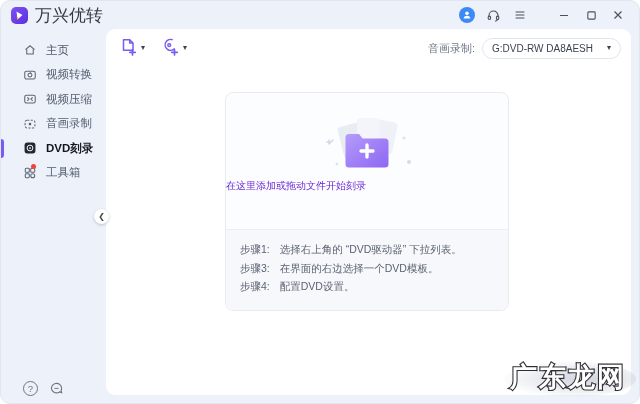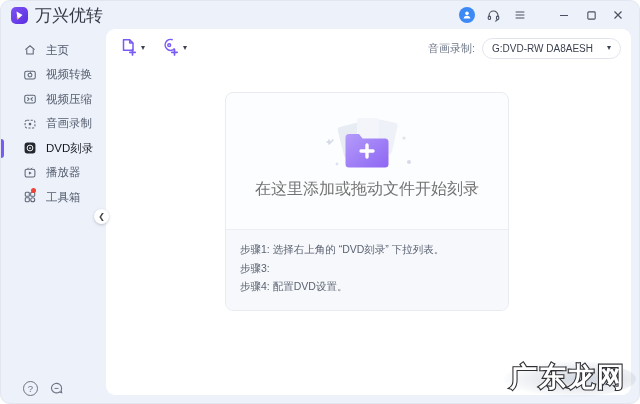--- a/index.html
+++ b/index.html
@@ -16,21 +16,21 @@
   .tb-btn{width:18px;height:18px;display:flex;align-items:center;justify-content:center;cursor:pointer;}
   .avatar{width:16px;height:16px;border-radius:50%;background:#3d8af7;display:flex;align-items:center;justify-content:center;}
   .winctl{color:#5a6170;}
   .sep{width:8px;}
   
   .sidebar{position:absolute;top:28px;left:0;width:105px;bottom:0;}
   .nav{position:absolute;top:9px;left:0;right:4px;}
   .nav-item{position:relative;height:24.5px;display:flex;align-items:center;padding-left:22px;cursor:pointer;}
   .nav-item .nicon{width:14px;height:14px;margin-right:9px;display:flex;align-items:center;justify-content:center;}
   .nav-item .nlabel{font-size:11.5px;color:#535c6e;white-space:nowrap;}
-  .nav-item.selected .nlabel{color:#14161c;font-weight:normal;}
+  .nav-item.selected .nlabel{color:#14161c;font-weight:bold;}
   .nav-item.selected::before{content:"";position:absolute;left:0;top:3px;bottom:3px;width:3px;
     background:#7a5af5;border-radius:0 3px 3px 0;}
   .badge-dot{position:absolute;width:5px;height:5px;border-radius:50%;background:#f04438;left:30px;top:3px;}
   .collapse-btn{position:absolute;left:93px;top:180px;width:15px;height:15px;border-radius:50%;
     background:#fff;box-shadow:0 1px 3px rgba(40,50,80,.25);display:flex;align-items:center;
     justify-content:center;font-size:8px;color:#444;cursor:pointer;z-index:5;}
   .side-bottom{position:absolute;bottom:7px;left:22px;display:flex;gap:11px;}
   .round-help{width:15px;height:15px;border-radius:50%;border:1.2px solid #6c7484;color:#6c7484;
     font-size:9.5px;display:flex;align-items:center;justify-content:center;cursor:pointer;}
   
@@ -41,25 +41,25 @@
   .toolbar-right{margin-left:auto;display:flex;align-items:center;gap:7px;}
   .burn-label{font-size:11px;color:#717a8a;}
   .drive-select{height:21px;border:1px solid #e2e4ec;border-radius:11px;background:#fff;
     display:flex;align-items:center;padding:0 9px;gap:14px;cursor:pointer;}
   .drive-value{font-size:10px;color:#3c4250;white-space:nowrap;}
   
   .dropzone{position:absolute;left:119px;top:63px;width:284px;height:219px;border:1px solid #e9ebf1;
     border-radius:8px;background:#fcfdfe;overflow:hidden;}
   .dz-top{height:108px;position:relative;cursor:pointer;}
   .illus{position:absolute;left:50%;top:23px;transform:translateX(-50%);width:120px;height:56px;}
-  .dz-msg{position:absolute;left:0;right:0;top:86px;text-align:center;font-size:16px;color:#737373;}
+  .dz-msg{position:absolute;left:0;right:0;top:86px;text-align:left;font-size:10px;color:#6d28d9;}
   .dz-steps{position:absolute;top:136px;left:0;right:0;bottom:0;background:#f6f8fb;
     border-top:1px solid #eceef4;padding:10px 0 0 14px;}
   .step{font-size:10.5px;color:#5b6372;line-height:18.5px;white-space:nowrap;display:flex;align-items:center;}
-  .step .pfx{margin-right:3px;}
+  .step .pfx{margin-right:10px;}
   .step .inline-ic{margin:0 4px;display:inline-flex;align-items:center;}
   .step2{height:26px;}
   
   .watermark{position:absolute;right:13px;bottom:8px;z-index:9;font-size:27px;font-weight:bold;
     color:#fff;letter-spacing:2px;-webkit-text-stroke:2.2px #2e2e33;paint-order:stroke fill;
     font-family:Liberation Sans, sans-serif;}
   .watermark::before{content:"";position:absolute;left:-6px;right:-10px;top:2px;bottom:-2px;z-index:-1;
     background:radial-gradient(ellipse at 60% 50%,rgba(150,160,180,.45),rgba(150,160,180,0) 75%);
     border-radius:50%;}
 </style>
@@ -156,30 +156,20 @@
       </div>
       <div class="nav-item selected">
         <span class="nicon">
             <svg viewBox="0 0 16 16">
               <rect x="1.8" y="1.8" width="12.4" height="12.4" rx="3" fill="#23272f"></rect>
               <circle cx="8" cy="8" r="3.3" fill="none" stroke="#fff" stroke-width="1.1"></circle>
               <circle cx="8" cy="8" r="1" fill="#fff"></circle>
             </svg>
           </span>
         <span class="nlabel">DVD刻录</span>
-      </div>
-      <div class="nav-item">
-        <span class="nicon">
-            <svg viewBox="0 0 16 16" fill="none" stroke="#5d6575" stroke-width="1.2">
-              <rect x="2.4" y="3.6" width="11.2" height="9" rx="2"></rect>
-              <path d="M6.8 6.2v3.8l3.2-1.9z" fill="#5d6575" stroke="none"></path>
-              <path d="M5 3.6 6.6 2M9 3.6 10.6 2" stroke-width="1"></path>
-            </svg>
-          </span>
-        <span class="nlabel">播放器</span>
       </div>
       <div class="nav-item">
         <span class="nicon">
             <svg viewBox="0 0 16 16" fill="none" stroke="#5d6575" stroke-width="1.2">
               <rect x="2.6" y="2.6" width="4.6" height="4.6" rx="1"></rect>
               <rect x="8.8" y="2.6" width="4.6" height="4.6" rx="1"></rect>
               <rect x="2.6" y="8.8" width="4.6" height="4.6" rx="1"></rect>
               <circle cx="11.1" cy="11.1" r="2.3"></circle>
             </svg>
           </span>
@@ -249,24 +239,25 @@
                   <stop offset="1" stop-color="#8e66f3"></stop>
                 </linearGradient>
               </defs>
           </svg>
         </div>
         <div class="dz-msg">在这里添加或拖动文件开始刻录</div>
       </div>
       <div class="dz-steps">
         <div class="step">
           <span class="pfx">步骤1:</span>
-          <span>选择右上角的 “DVD刻录” 下拉列表。</span>
+          <span>选择右上角的 “DVD驱动器” 下拉列表。</span>
         </div>
         <div class="step">
           <span class="pfx">步骤3:</span>
+          <span>在界面的右边选择一个DVD模板。</span>
         </div>
         <div class="step">
           <span class="pfx">步骤4:</span>
           <span>配置DVD设置。</span>
         </div>
 
       </div>
     </div>
   </div>
 

